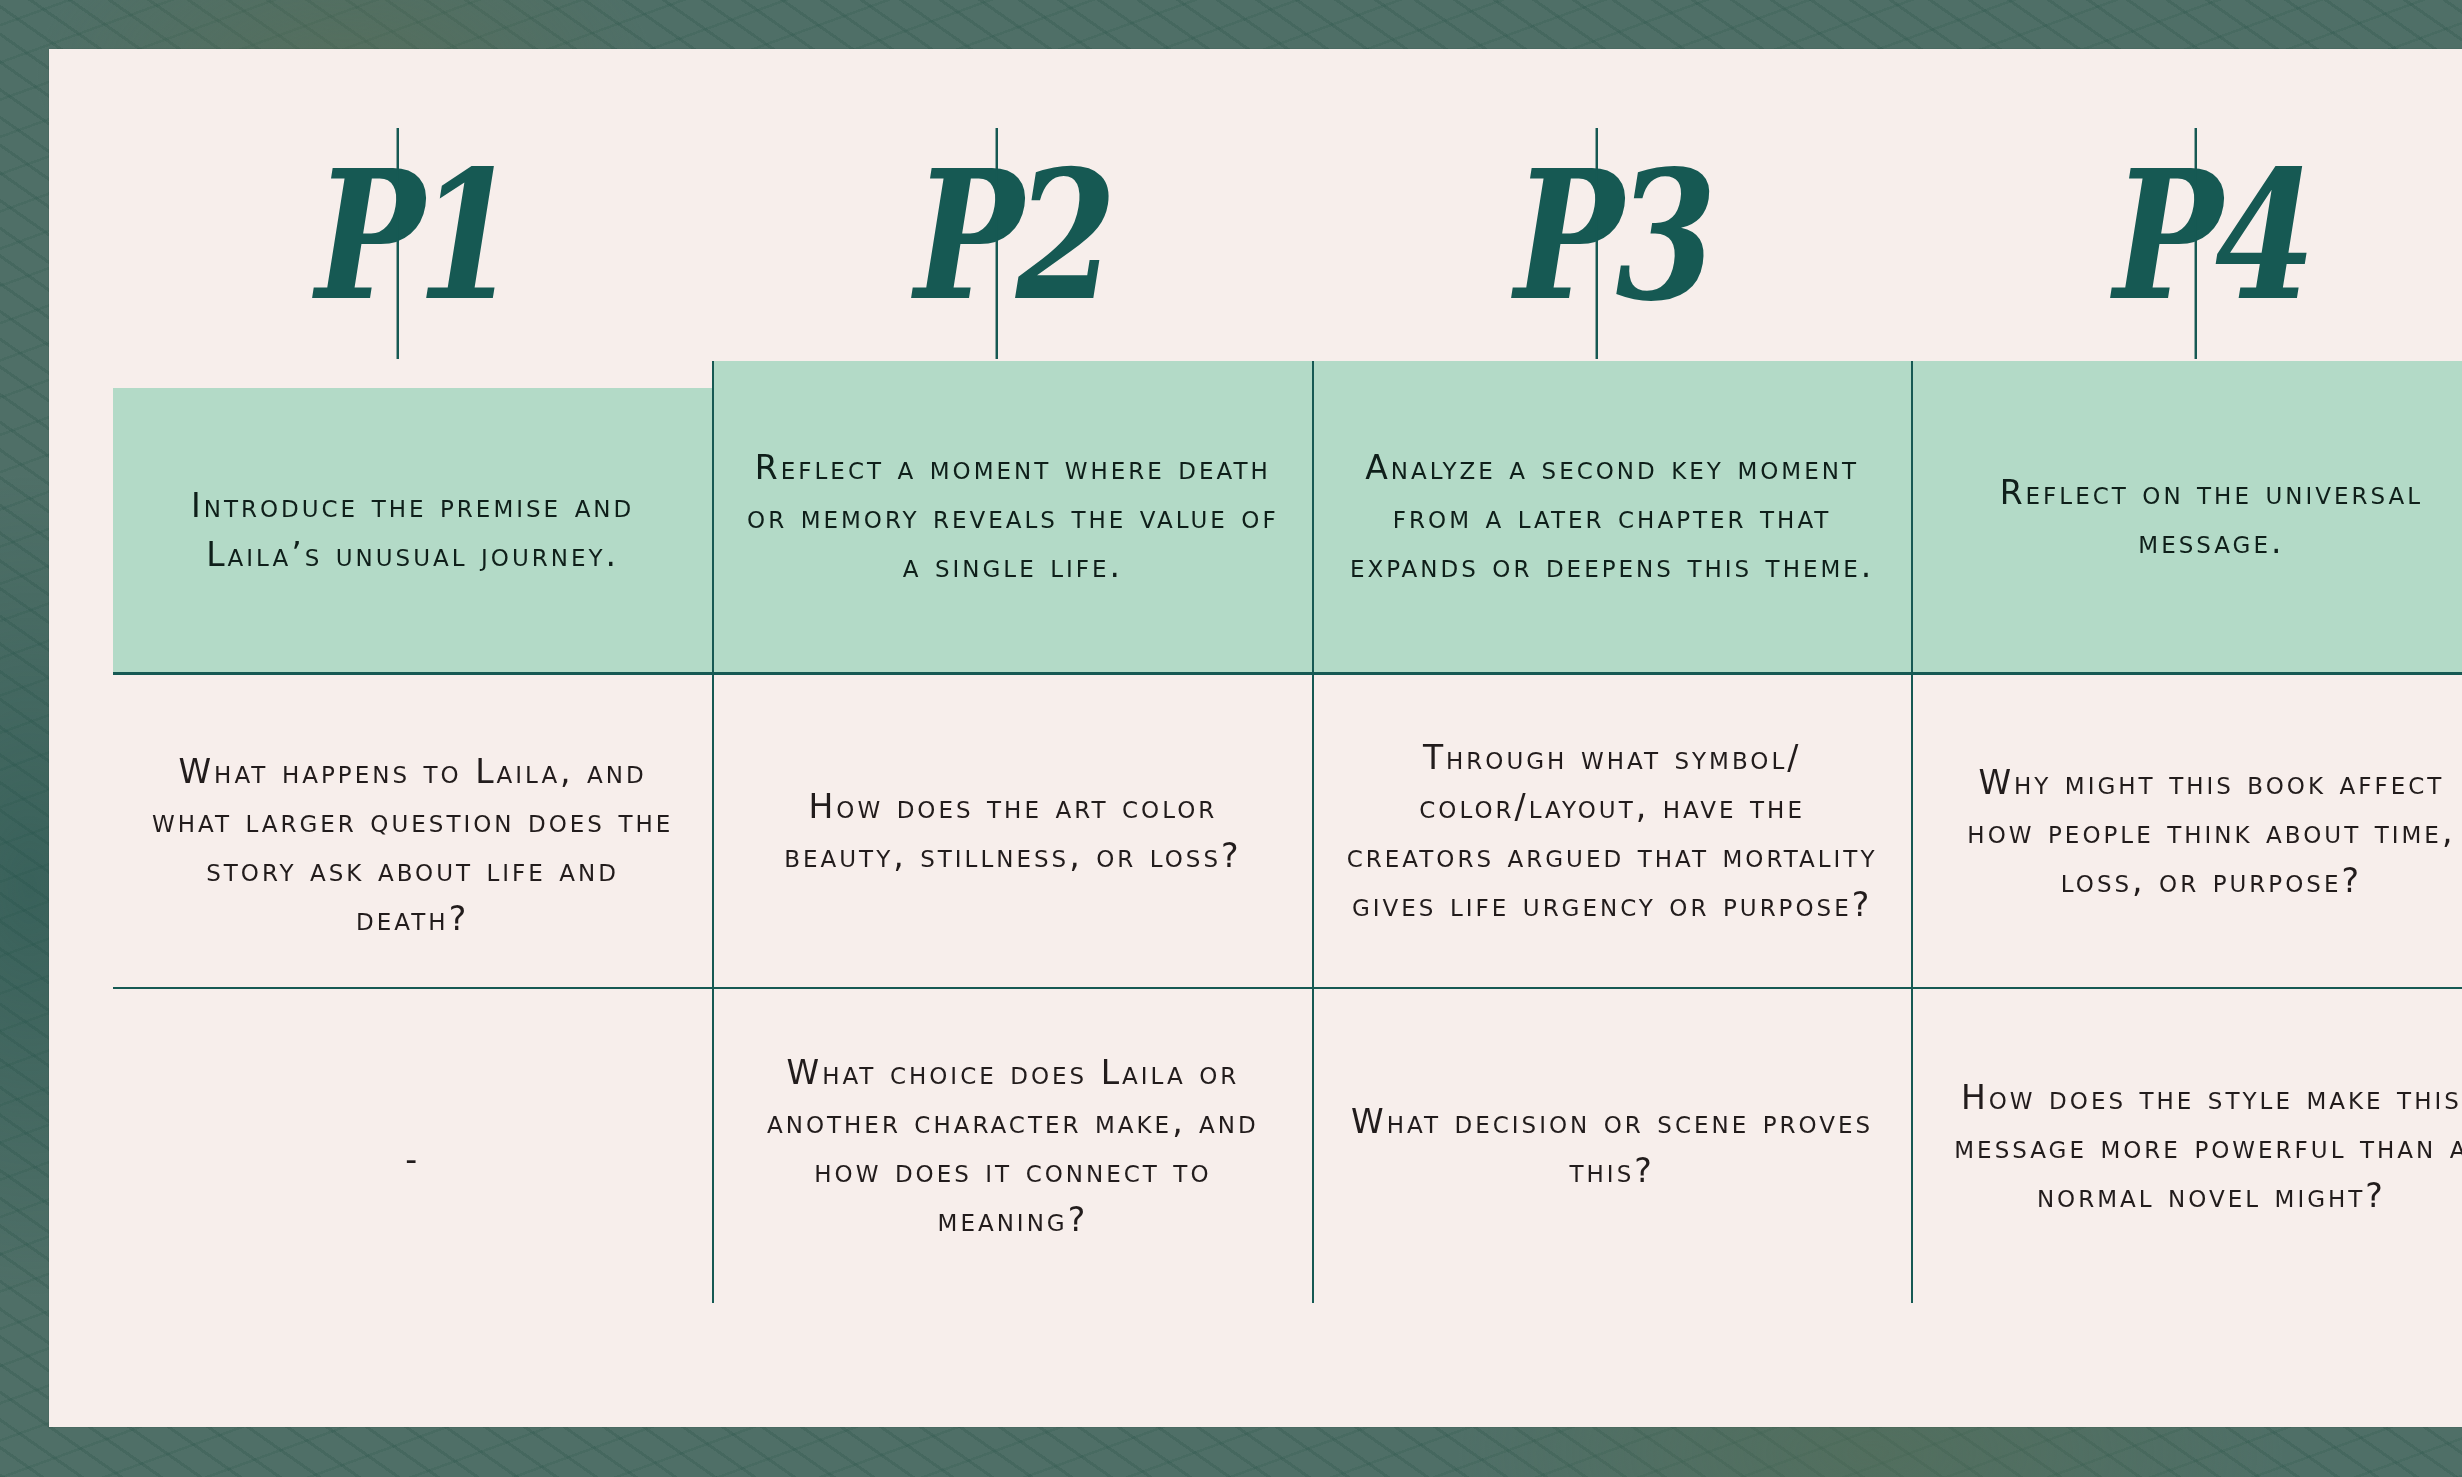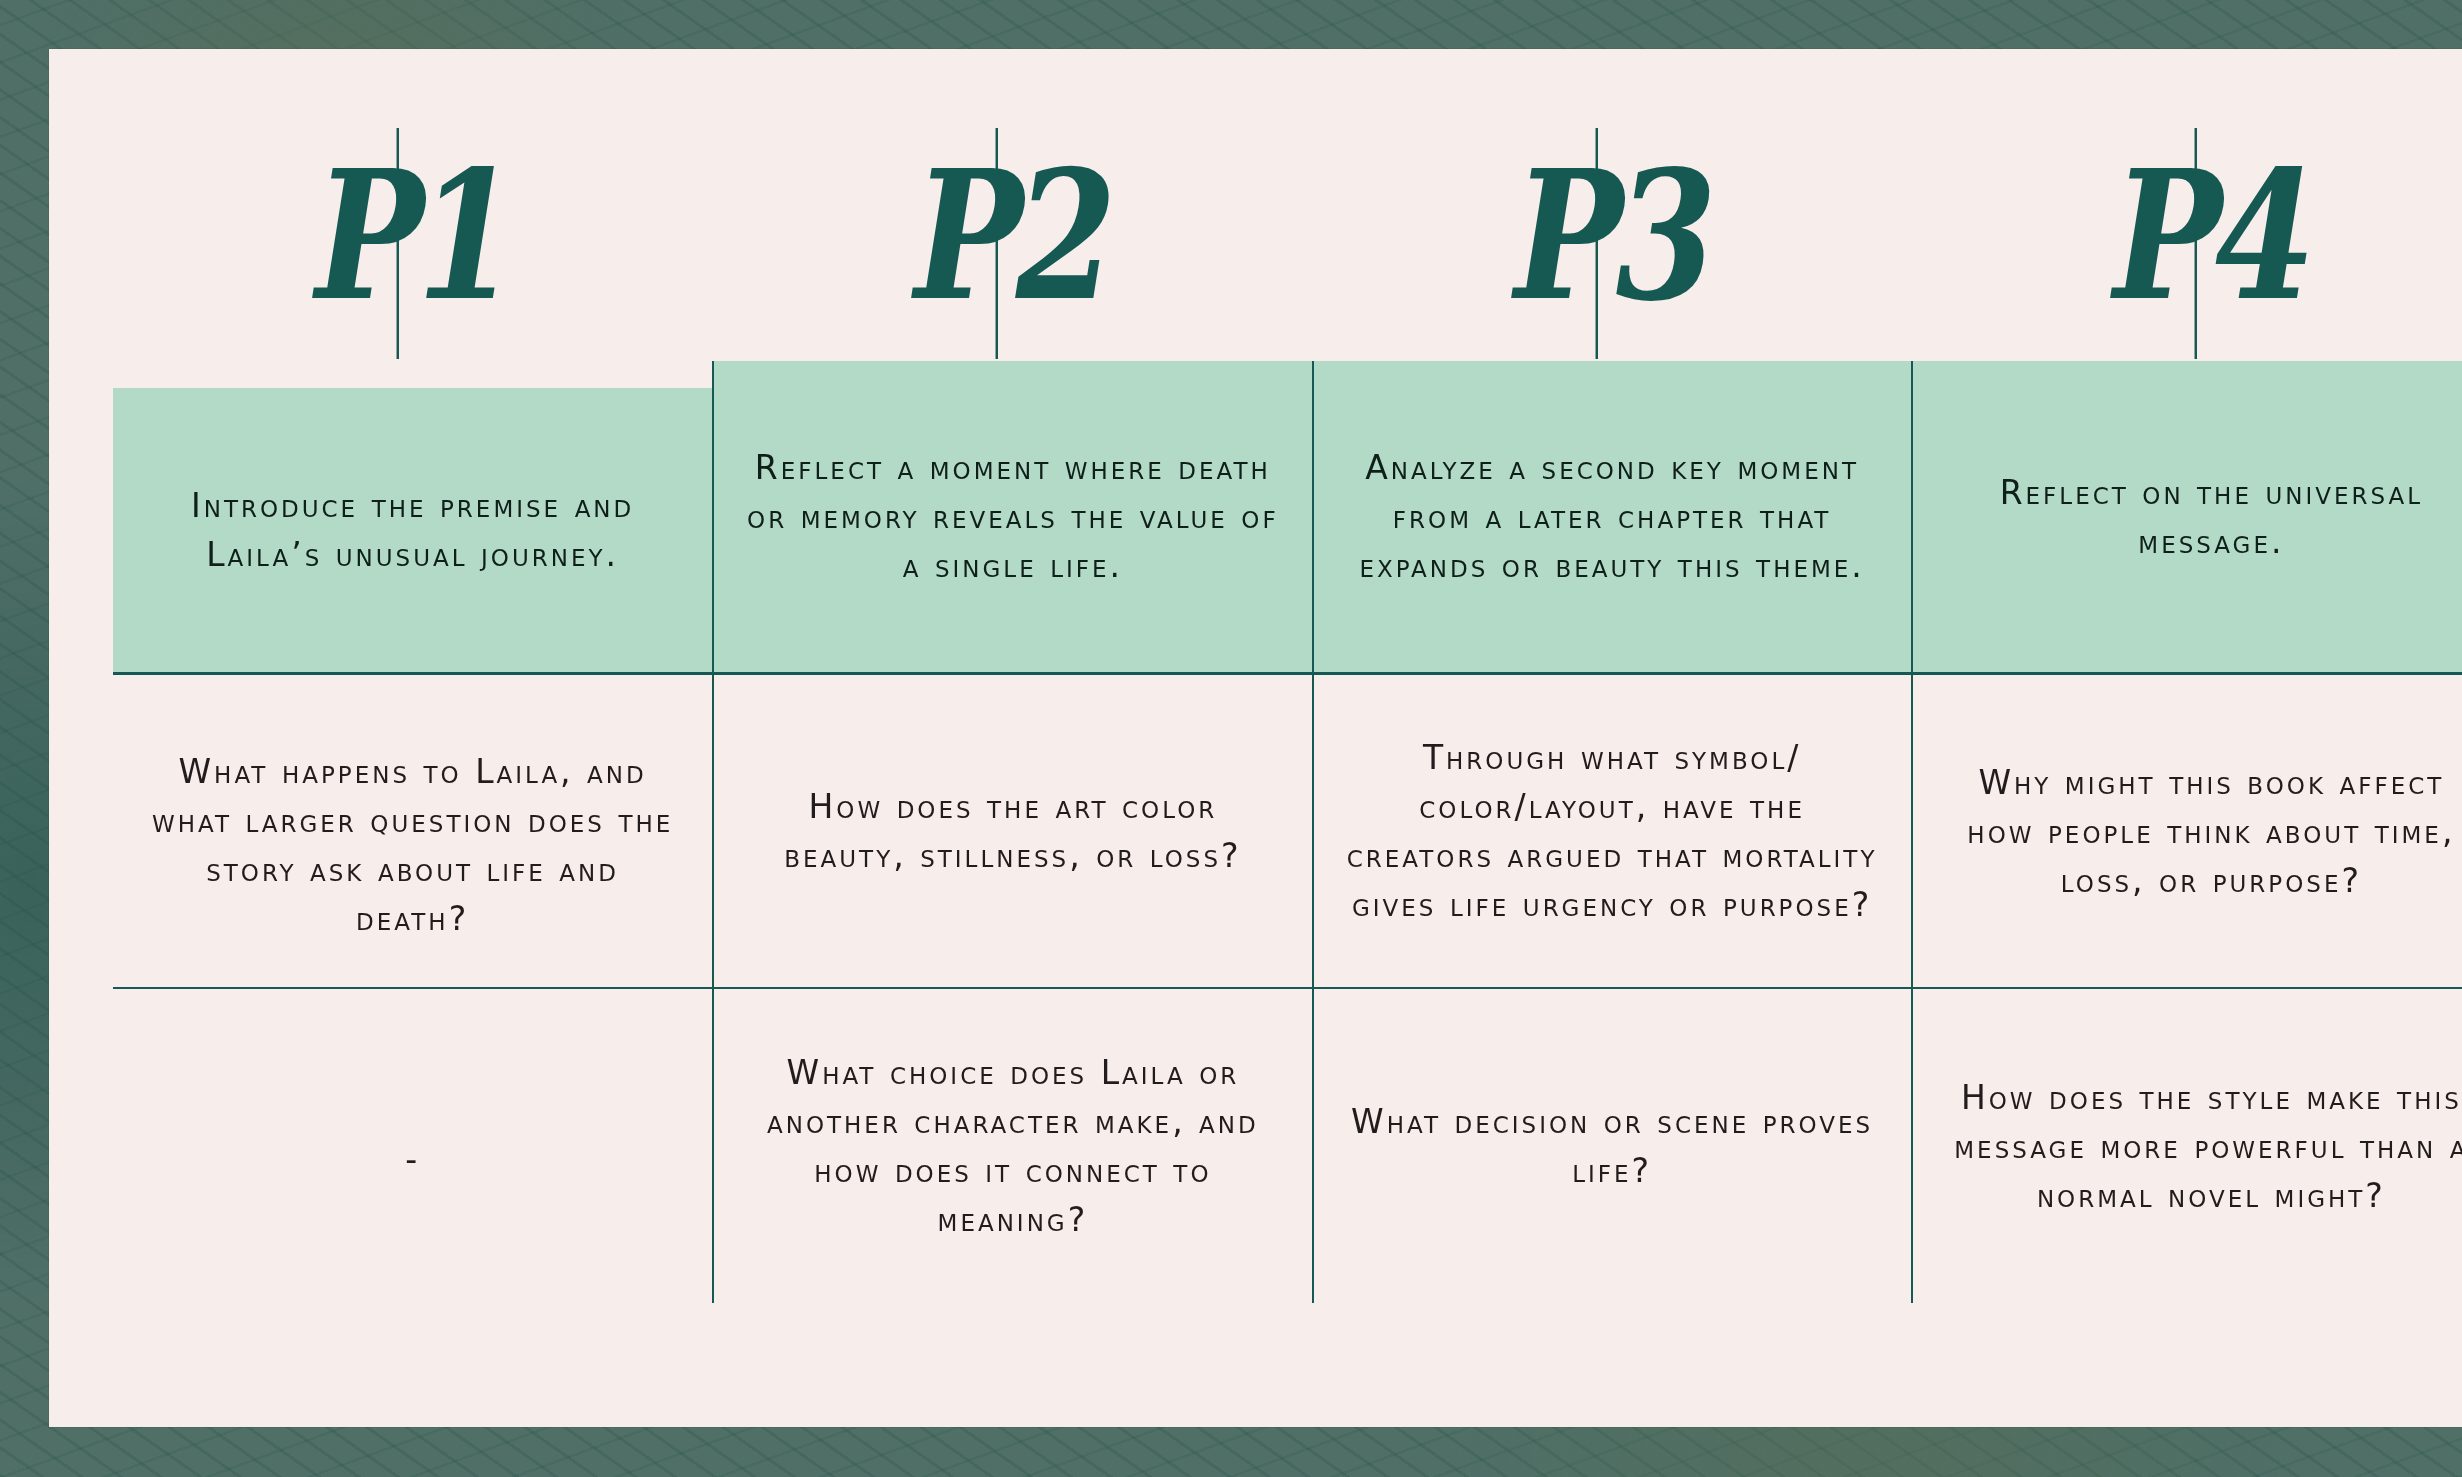--- a/index.html
+++ b/index.html
@@ -131,21 +131,21 @@
 
   <div class="table">
     <div class="row row-header">
       <div class="cell first-col">
           <span>Introduce the premise and Laila’s unusual journey.</span>
         </div>
       <div class="cell">
           <span>Reflect a moment where death or memory reveals the value of a single life.</span>
         </div>
       <div class="cell">
-          <span>Analyze a second key moment from a later chapter that expands or beauty this theme.</span>
+          <span>Analyze a second key moment from a later chapter that expands or deepens this theme.</span>
         </div>
       <div class="cell">
           <span>Reflect on the universal message.</span>
         </div>
     </div>
 
     <div class="row row-1">
       <div class="cell first-col">
           <span>What happens to Laila, and what larger question does the story ask about life and death?</span>
         </div>
@@ -161,21 +161,21 @@
     </div>
 
     <div class="row row-2">
       <div class="cell first-col">
           <span>-</span>
         </div>
       <div class="cell">
           <span>What choice does Laila or another character make, and how does it connect to meaning?</span>
         </div>
       <div class="cell">
-          <span>What decision or scene proves life?</span>
+          <span>What decision or scene proves this?</span>
         </div>
       <div class="cell">
           <span>How does the style make this message more powerful than a normal novel might?</span>
         </div>
     </div>
   </div>
 
 </div>
 
 

